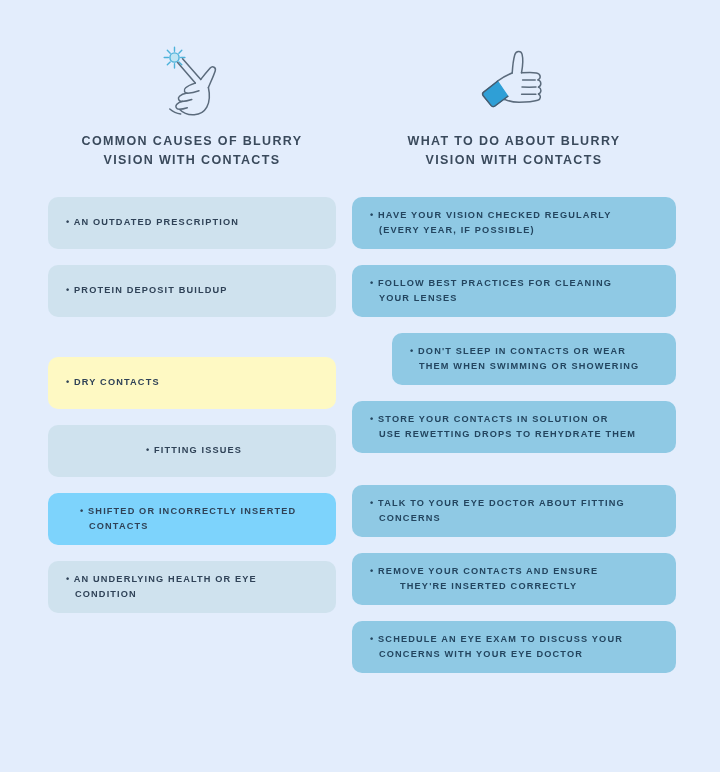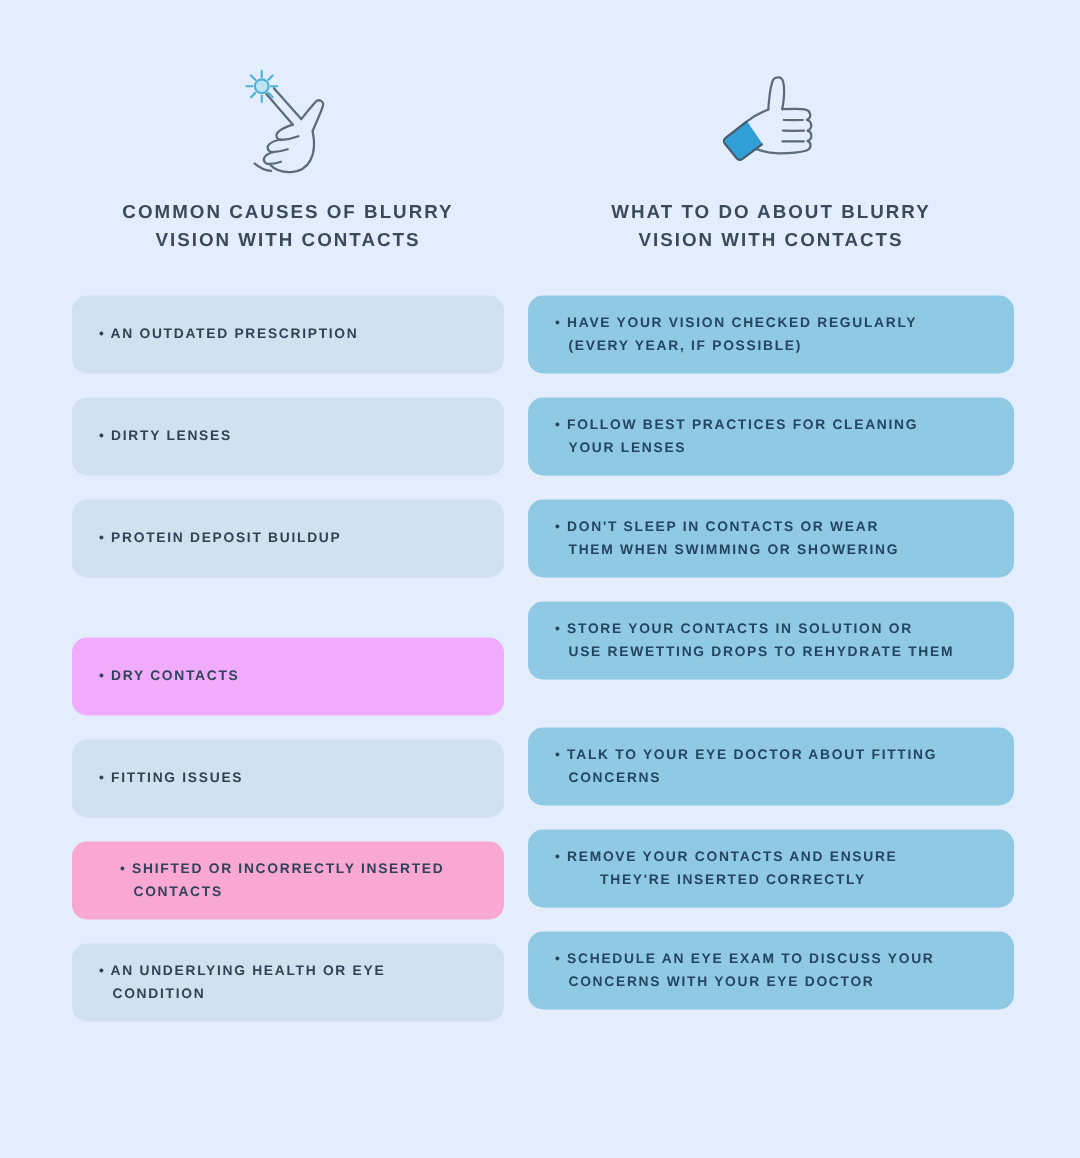--- a/index.html
+++ b/index.html
@@ -131,32 +131,29 @@
       </div>
 
       <h2 class="col-heading" style="color: rgb(58, 74, 92);">COMMON CAUSES OF BLURRY
 VISION WITH CONTACTS</h2>
 
       <ul class="pill-list">
         <li class="pill light" style="background: rgb(207, 226, 238);">
           <span class="pill-text">• AN OUTDATED PRESCRIPTION</span>
         </li>
         <li class="pill light" style="background: rgb(207, 226, 238);">
-          <span class="pill-text">• DIRTY LENSES</span>
-        </li>
-        <li class="pill light" style="background: rgb(207, 226, 238);">
           <span class="pill-text">• PROTEIN DEPOSIT BUILDUP</span>
         </li>
-        <li class="pill light" style="background: #f0abfc; margin-top: 40px;">
+        <li class="pill light" style="background: #fef9c3; margin-top: 40px;">
           <span class="pill-text">• DRY CONTACTS</span>
         </li>
-        <li class="pill light" style="background: rgb(207, 226, 238);">
+        <li class="pill light" style="background: rgb(207, 226, 238); justify-content: center;">
           <span class="pill-text">• FITTING ISSUES</span>
         </li>
-        <li class="pill light" style="background: #f9a8d4; padding-left: 32px;">
+        <li class="pill light" style="background: #7dd3fc; padding-left: 32px;">
           <span class="pill-text">• SHIFTED OR INCORRECTLY INSERTED
 CONTACTS</span>
         </li>
         <li class="pill light" style="background: rgb(207, 226, 238);">
           <span class="pill-text">• AN UNDERLYING HEALTH OR EYE
 CONDITION</span>
         </li>
       </ul>
     </div>
 
@@ -193,21 +190,21 @@
 
       <ul class="pill-list">
         <li class="pill dark" style="background: rgb(143, 201, 228);">
           <span class="pill-text">• HAVE YOUR VISION CHECKED REGULARLY
 (EVERY YEAR, IF POSSIBLE)</span>
         </li>
         <li class="pill dark" style="background: rgb(143, 201, 228);">
           <span class="pill-text">• FOLLOW BEST PRACTICES FOR CLEANING
 YOUR LENSES</span>
         </li>
-        <li class="pill dark" style="background: rgb(143, 201, 228);">
+        <li class="pill dark" style="background: rgb(143, 201, 228); margin-left: 40px;">
           <span class="pill-text">• DON'T SLEEP IN CONTACTS OR WEAR
 THEM WHEN SWIMMING OR SHOWERING</span>
         </li>
         <li class="pill dark" style="background: rgb(143, 201, 228);">
           <span class="pill-text">• STORE YOUR CONTACTS IN SOLUTION OR
 USE REWETTING DROPS TO REHYDRATE THEM</span>
         </li>
         <li class="pill dark" style="background: rgb(143, 201, 228); margin-top: 32px;">
           <span class="pill-text">• TALK TO YOUR EYE DOCTOR ABOUT FITTING
 CONCERNS</span>

